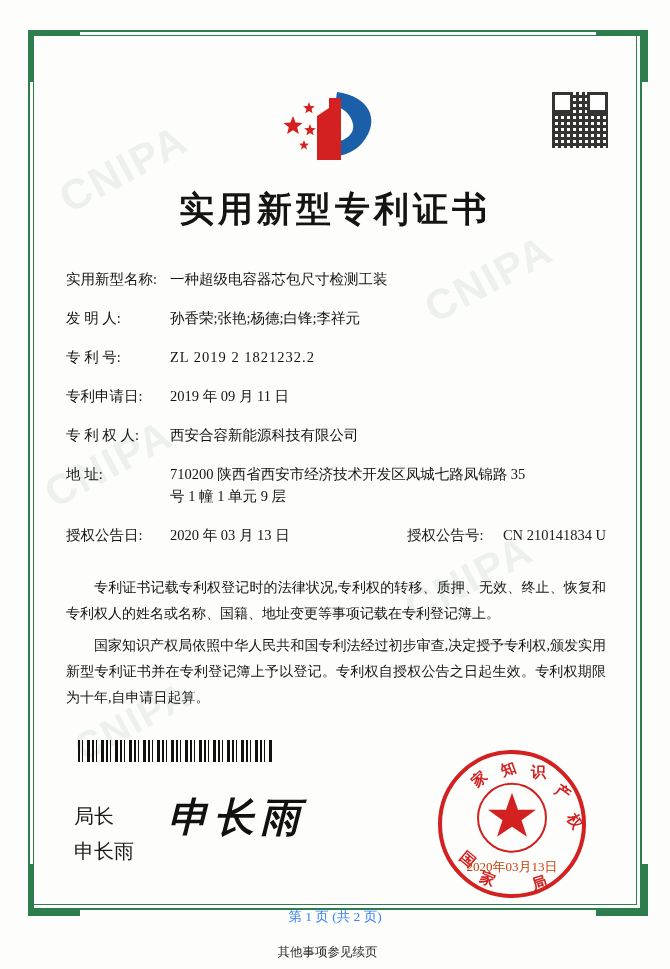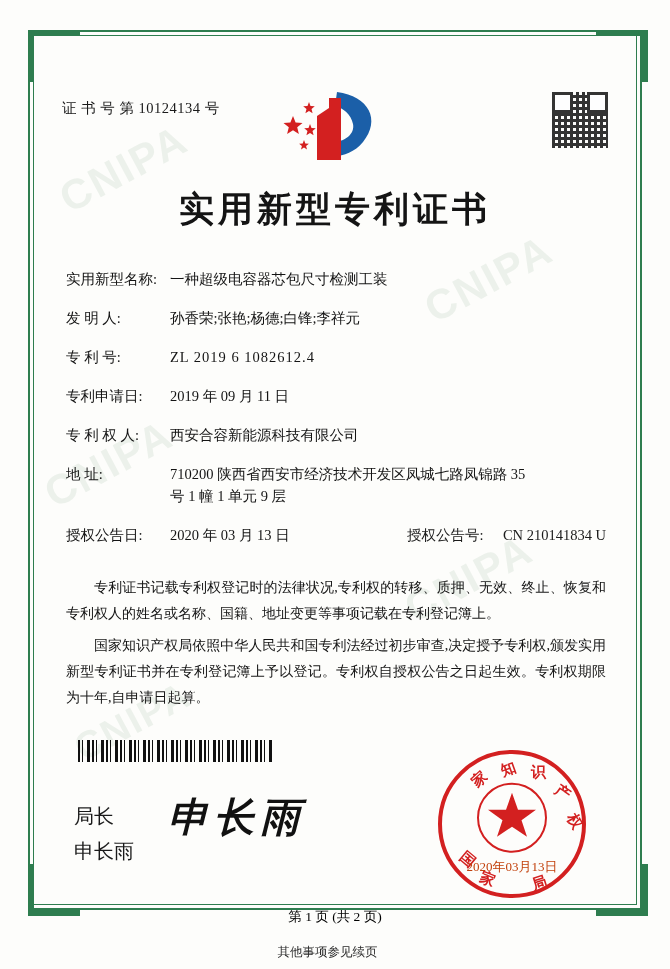--- a/index.html
+++ b/index.html
@@ -243,21 +243,21 @@
     color: #c2410c;
   }
 
   
   .page-no {
     position: absolute;
     left: 0; right: 0;
     top: 908px;
     text-align: center;
     font-size: 13.5px;
-    color: #000000;
+    color: #3b82f6;
   }
   .footer-note {
     position: absolute;
     left: 0; right: 15px;
     top: 944px;
     text-align: center;
     font-size: 12.5px;
     color: #2a2a2a;
   }
 </style>
@@ -272,21 +272,20 @@
   <div class="corner tr"></div>
   <div class="corner bl"></div>
   <div class="corner br"></div>
 
   <div class="watermark wm1">CNIPA</div>
   <div class="watermark wm2">CNIPA</div>
   <div class="watermark wm3">CNIPA</div>
   <div class="watermark wm4">CNIPA</div>
   <div class="watermark wm5">CNIPA</div>
 
-  <div class="cert-no">证 书 号 第 10124134 号</div>
 
   <div class="qr"></div>
 
   <div class="logo">
     <svg viewBox="0 0 116 78" width="116" height="78">
 
       <path d="M60 6 C92 10, 104 34, 86 56 C78 66, 66 70, 58 70 L58 56 C68 55, 78 48, 76 38 C74 28, 66 22, 58 20 Z" fill="#1b5fa8"></path>
 
       <path d="M52 12 L64 12 L64 74 L52 74 Z" fill="#d32020"></path>
       <path d="M40 30 L52 22 L52 74 L40 74 Z" fill="#d32020"></path>
@@ -307,21 +306,21 @@
       <div class="value">一种超级电容器芯包尺寸检测工装</div>
     </div>
 
     <div class="row">
       <div class="label">发    明    人:</div>
       <div class="value">孙香荣;张艳;杨德;白锋;李祥元</div>
     </div>
 
     <div class="row">
       <div class="label">专    利    号:</div>
-      <div class="value mono-num">ZL 2019 6 1082612.4</div>
+      <div class="value mono-num">ZL 2019 2 1821232.2</div>
     </div>
 
     <div class="row">
       <div class="label">专利申请日:</div>
       <div class="value">2019 年 09 月 11 日</div>
     </div>
 
     <div class="row">
       <div class="label">专 利 权 人:</div>
       <div class="value">西安合容新能源科技有限公司</div>

